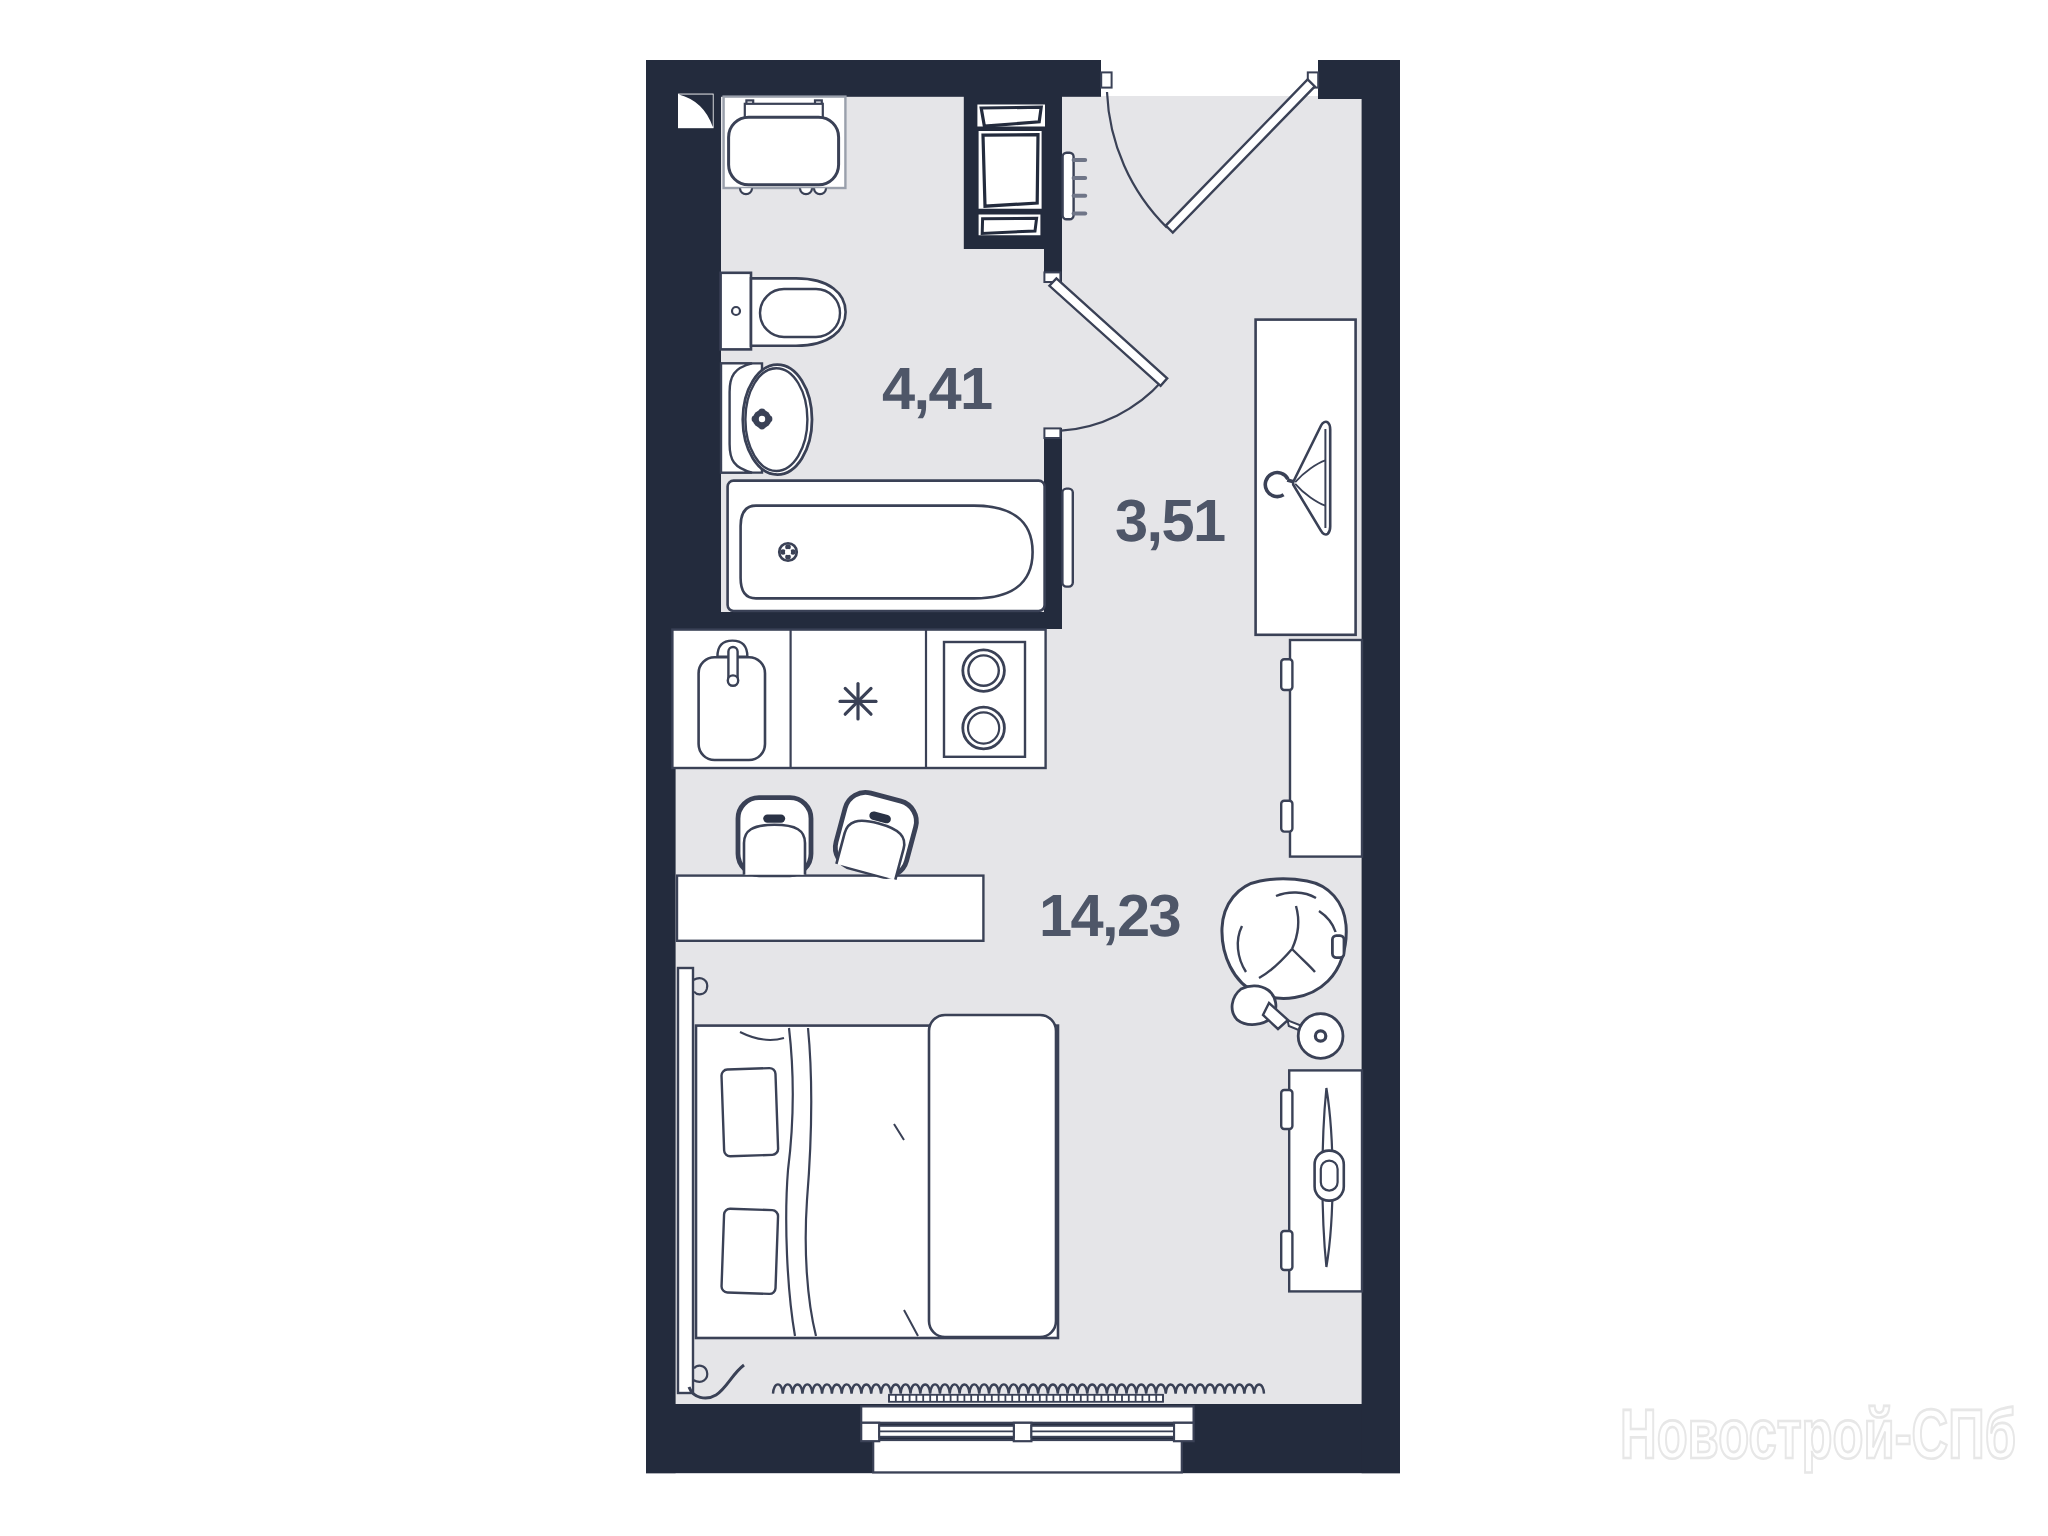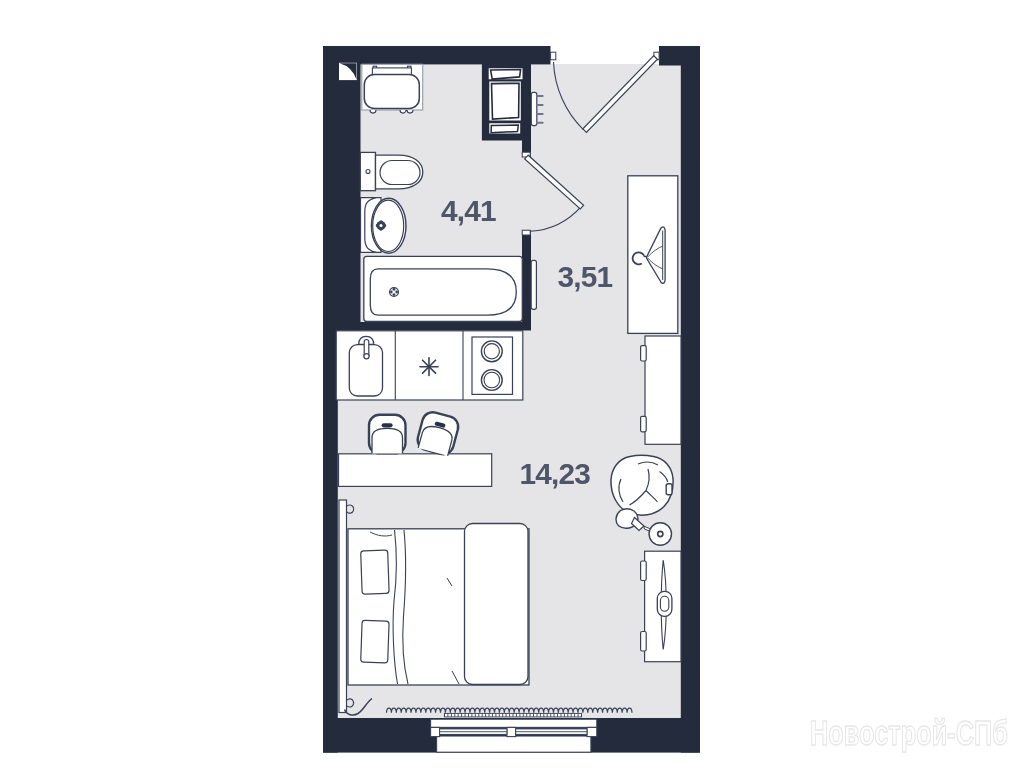--- a/index.html
+++ b/index.html
@@ -1,16 +1,16 @@
 <!DOCTYPE html>
 <html><head>
 <meta charset="utf-8">
 <style>
 html,body{margin:0;padding:0;background:#ffffff;}
-#plan{position:absolute;left:0;top:16px;width:1024px;height:648px;text-decoration:underline;}
+#plan{position:absolute;left:0;top:0;width:1024px;height:648px;text-decoration:underline;}
 </style>
 </head>
 <body>
 
 <div id="plan">
 <svg width="1024" height="768" viewBox="0 0 1024 768">
 
 <rect x="330" y="48" width="351" height="654" fill="#e5e5e8"></rect>
 
 <rect x="323" y="30" width="227.5" height="18.4" fill="#232b3d"></rect>

